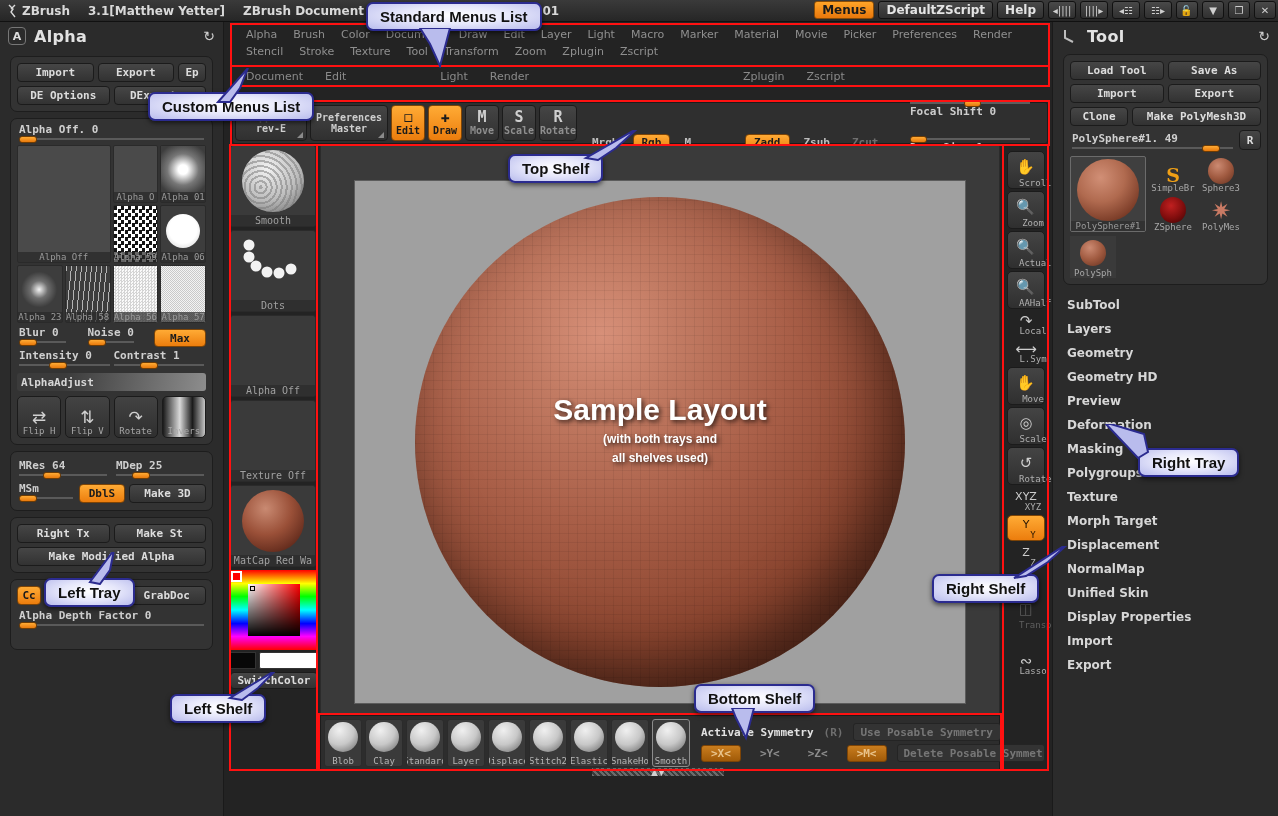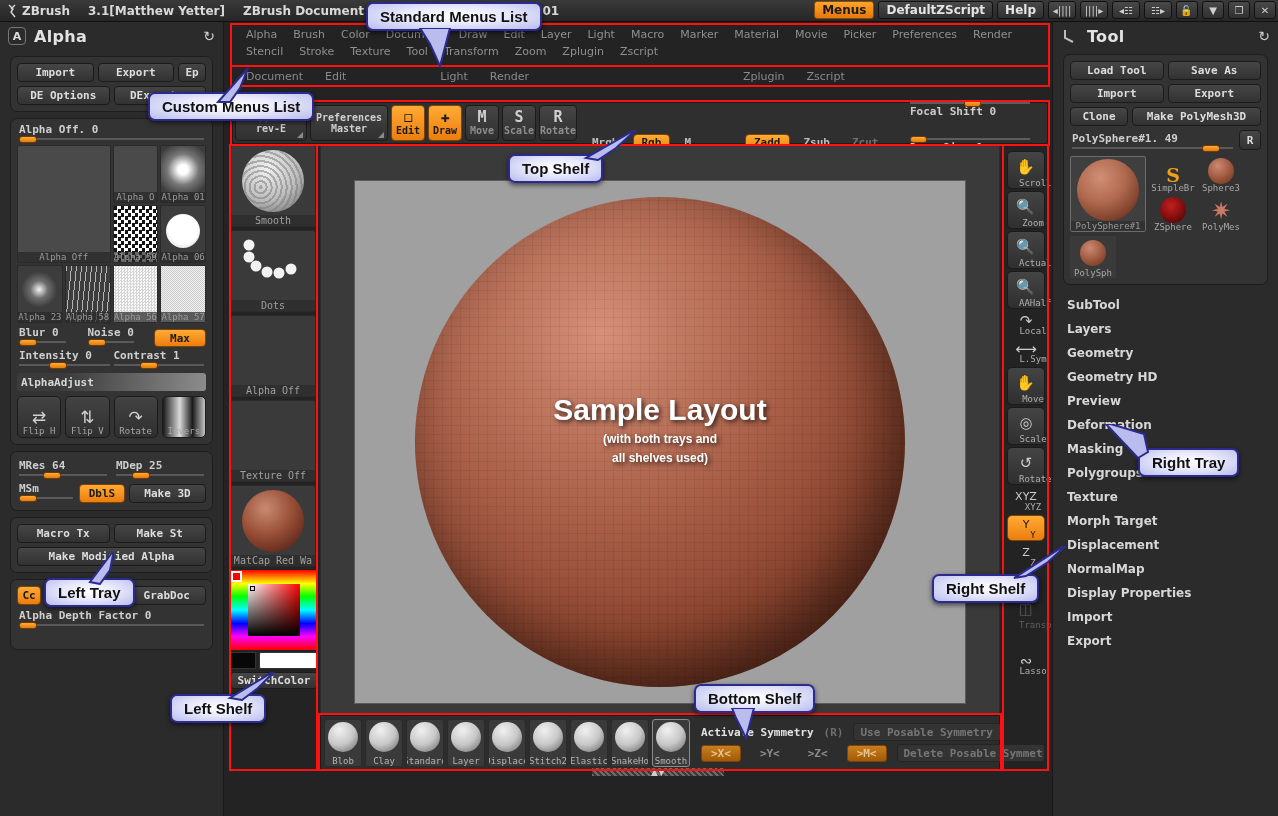--- a/index.html
+++ b/index.html
@@ -432,21 +432,21 @@
           <div class="track"></div>
             <div class="knob" style="left:2px;"></div>
         </div>
         <div class="btn on" style="flex:0 0 46px;margin-bottom:1px;">DblS</div>
         <div class="btn" style="margin-bottom:1px;">Make 3D</div>
       </div>
     </div>
 
     <div class="grp">
       <div class="row">
-        <div class="btn">Macro Tx</div>
+        <div class="btn">Right Tx</div>
         <div class="btn">Make St</div>
       </div>
       <div class="row" style="margin-bottom:0;">
         <div class="btn">Make Modified Alpha</div>
       </div>
     </div>
 
     <div class="grp">
       <div class="row">
         <div class="btn on sm" style="flex:0 0 24px;">Cc</div>
@@ -777,20 +777,21 @@
         <div class="item">Geometry</div>
         <div class="item">Geometry HD</div>
         <div class="item">Preview</div>
         <div class="item">Deformation</div>
         <div class="item">Masking</div>
         <div class="item">Polygroups</div>
         <div class="item">Texture</div>
         <div class="item">Morph Target</div>
         <div class="item">Displacement</div>
         <div class="item">NormalMap</div>
+        <div class="item">Unified Skin</div>
         <div class="item">Display Properties</div>
         <div class="item">Import</div>
         <div class="item">Export</div>
       </div>
   </div>
 
   <div class="redbox" style="left:230px;top:23px;width:820px;height:44px;"></div>
   <div class="redbox" style="left:230px;top:65px;width:820px;height:22px;"></div>
   <div class="redbox" style="left:230px;top:100px;width:820px;height:46px;"></div>
   <div class="redbox" style="left:229px;top:144px;width:89px;height:627px;"></div>

